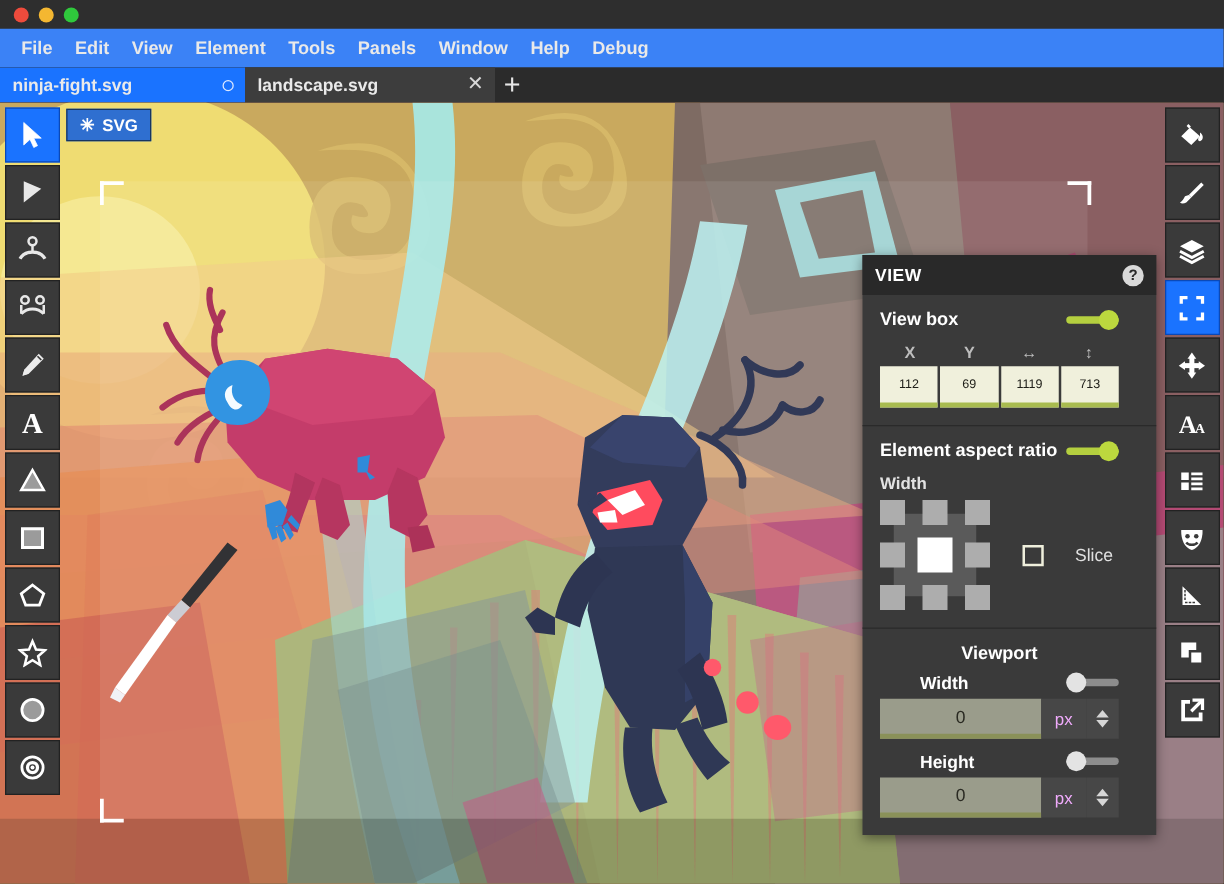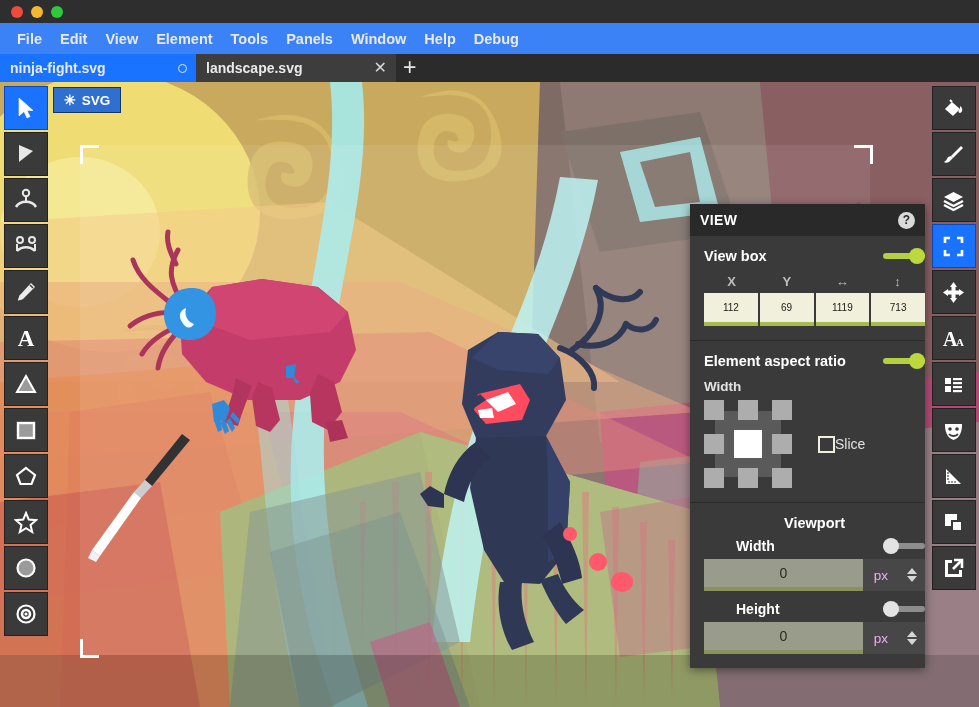--- a/index.html
+++ b/index.html
@@ -222,21 +222,21 @@
     background: #d9d9d9;
     color: #292929;
     font-size: 12px;
     font-weight: bold;
     display: flex;
     align-items: center;
     justify-content: center;
     cursor: pointer;
   }
   .panel-section {
-    padding: 12px 0 14px 14px;
+    padding: 12px 30px 14px 14px;
     border-bottom: 1px solid #2a2a2a;
   }
   .section-row {
     display: flex;
     align-items: center;
     justify-content: space-between;
   }
   .section-title {
     color: #ffffff;
     font-size: 14.5px;
@@ -322,21 +322,21 @@
   .align-cell {
     position: absolute;
     width: 20px; height: 20px;
     background: #adadad;
     cursor: pointer;
   }
   .align-cell.center { background: #ffffff; }
   .slice-box {
     display: flex;
     align-items: center;
-    gap: 0;
+    gap: 25px;
     margin-left: 26px;
     cursor: pointer;
   }
   .slice-check {
     width: 17px; height: 17px;
     border: 2px solid #efefdc;
     background: #3a3a3a;
     box-sizing: border-box;
   }
   .slice-label {

